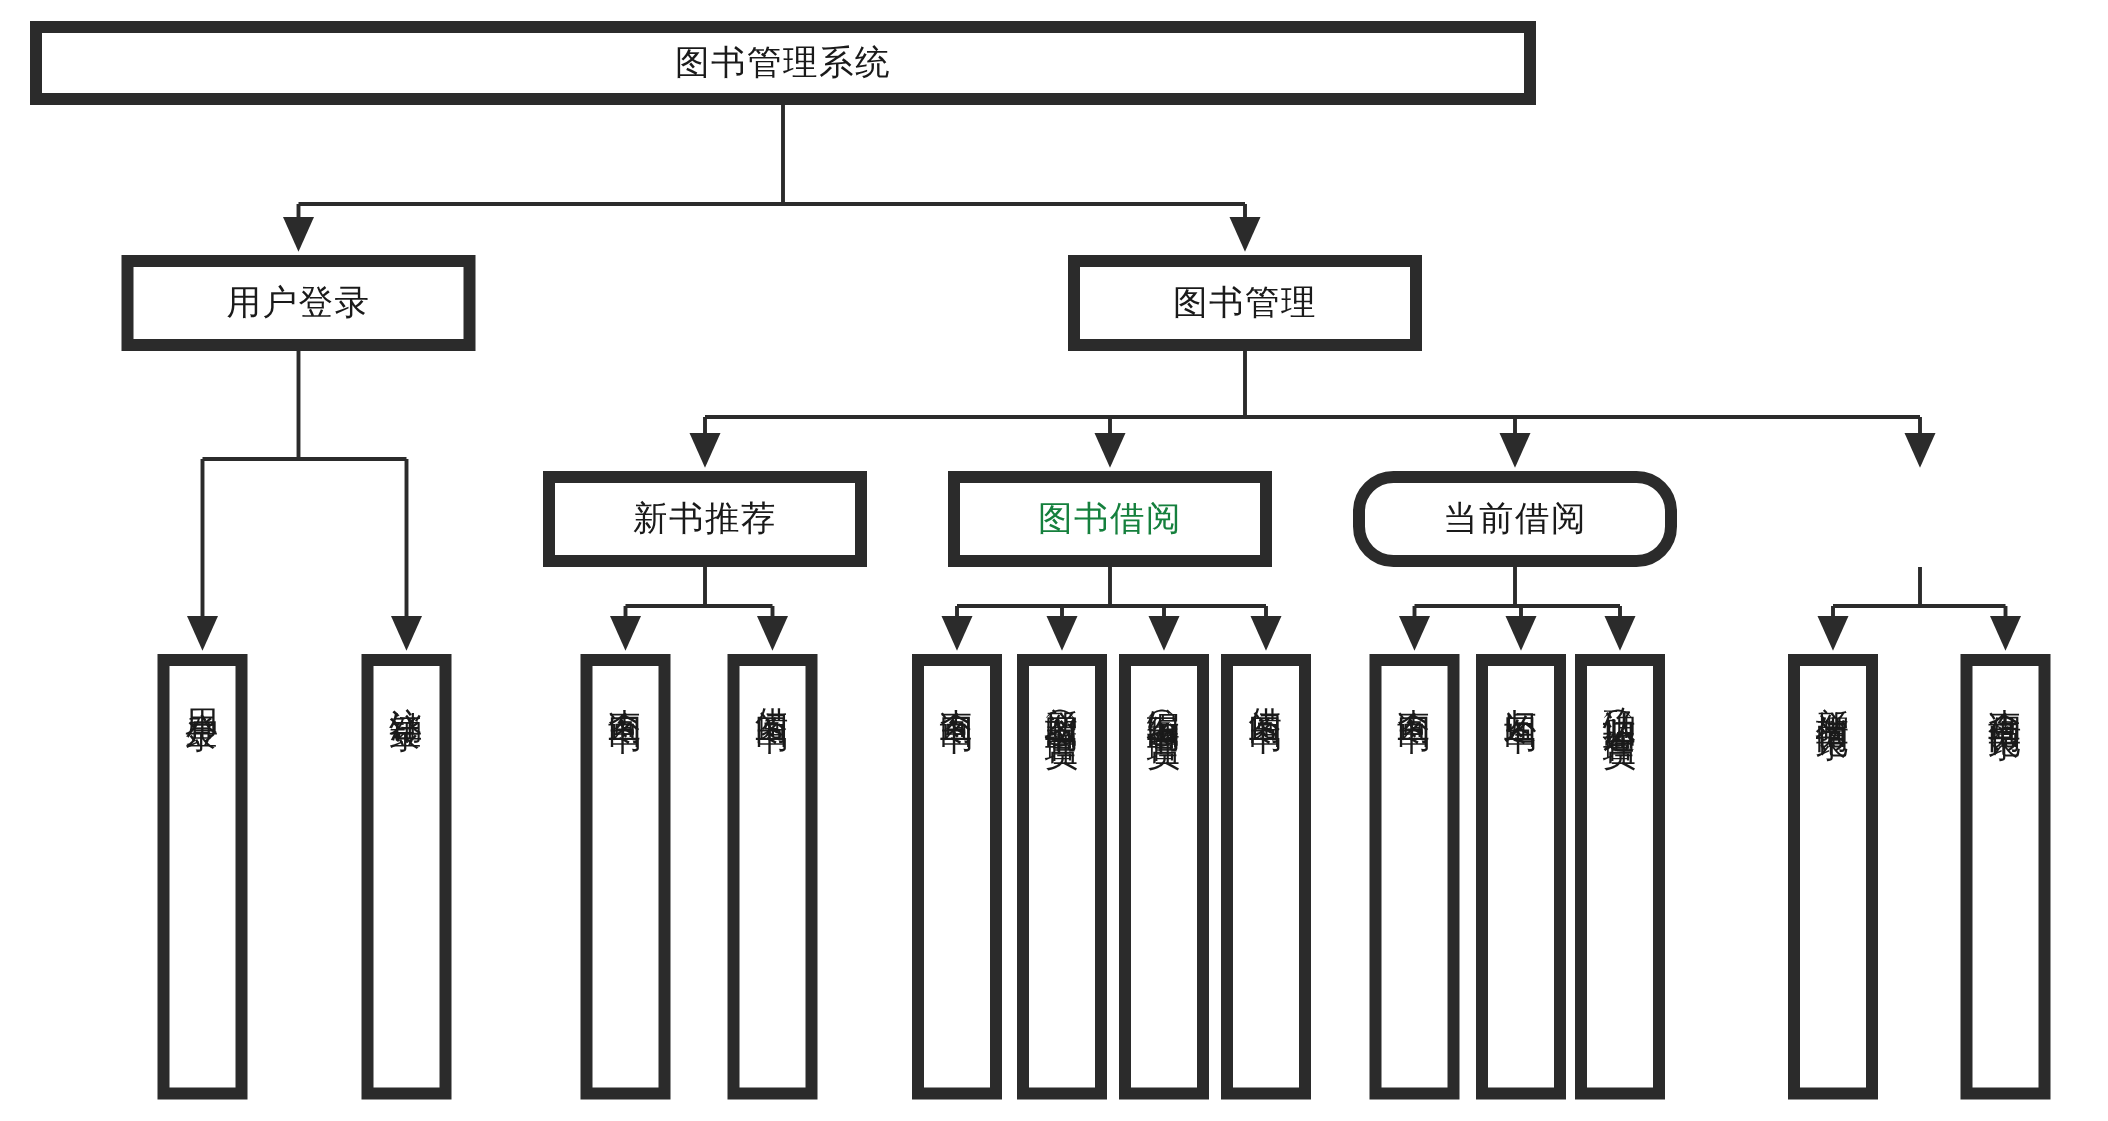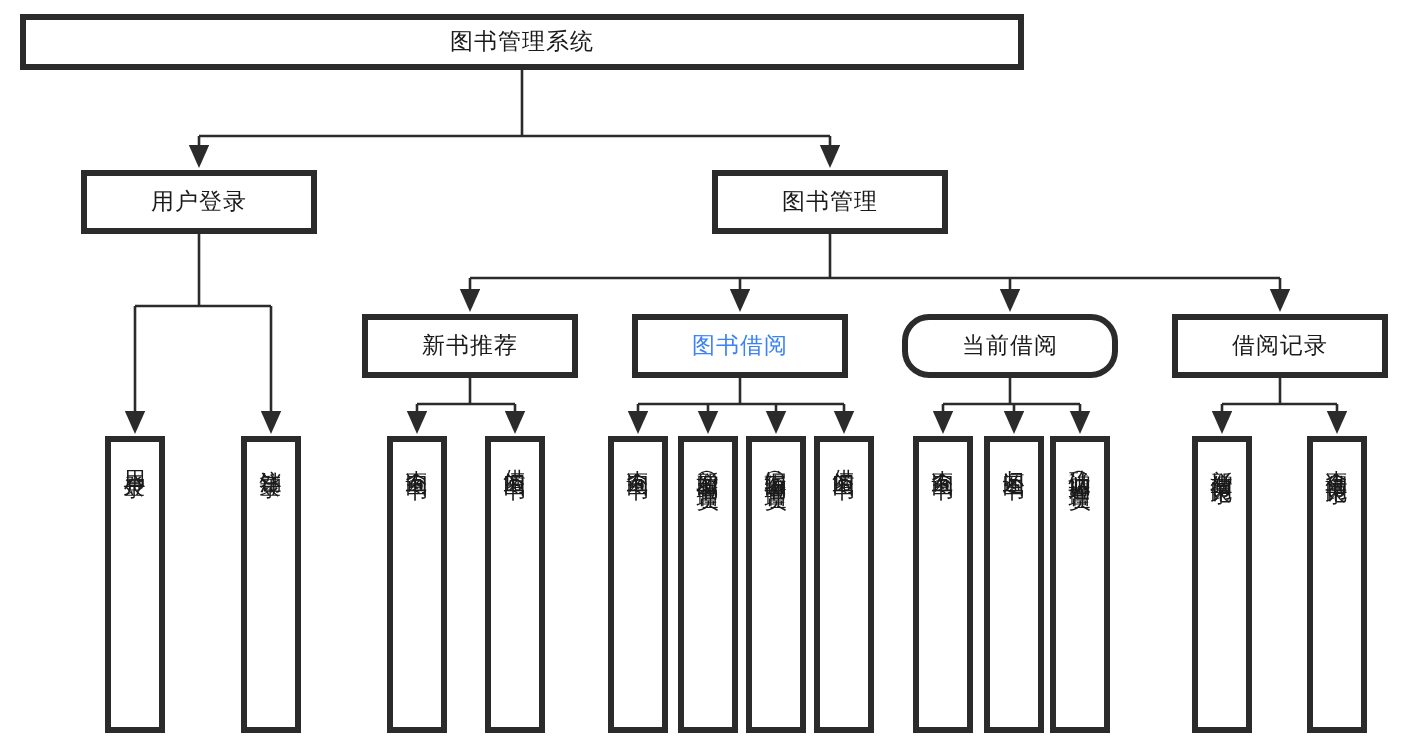--- a/index.html
+++ b/index.html
@@ -23,21 +23,21 @@
     left: 0;
     top: 0;
     width: 1405px;
     height: 747px;
     pointer-events: none;
   }
   .node {
     position: absolute;
     box-sizing: border-box;
     background: #ffffff;
-    border: 6px solid #1d4ed8;
+    border: 8px solid #1d4ed8;
     display: flex;
     align-items: center;
     justify-content: center;
     color: #1a1a1a;
     z-index: 2;
     font-family: Liberation Serif, serif;
   }
   .node.horiz {
     font-size: 23px;
     letter-spacing: 1px;
@@ -127,23 +127,22 @@
       <path d="M1337,404 L1337,430" marker-end="url(#arrow)"></path>
     </g>
   </svg>
 
   <div class="node root horiz" id="n-root" style="left: 20px; top: 14px; width: 1004px; height: 56px; background: rgb(255, 255, 255); border-color: rgb(43, 43, 43); color: rgb(26, 26, 26);">图书管理系统</div>
 
   <div class="node horiz" id="n-l2-0" style="left: 81px; top: 170px; width: 236px; height: 64px; background: rgb(255, 255, 255); border-color: rgb(43, 43, 43); color: rgb(26, 26, 26);">用户登录</div>
   <div class="node horiz" id="n-l2-1" style="left: 712px; top: 170px; width: 236px; height: 64px; background: rgb(255, 255, 255); border-color: rgb(43, 43, 43); color: rgb(26, 26, 26);">图书管理</div>
 
   <div class="node horiz" id="n-l3-0" style="left: 362px; top: 314px; width: 216px; height: 64px; background: rgb(255, 255, 255); border-color: rgb(43, 43, 43); color: rgb(26, 26, 26);">新书推荐</div>
-  <div class="node horiz" id="n-l3-1" style="left: 632px; top: 314px; width: 216px; height: 64px; background: rgb(255, 255, 255); border-color: rgb(43, 43, 43); color: #3b82f6;">图书借阅</div>
+  <div class="node horiz" id="n-l3-1" style="left: 632px; top: 314px; width: 216px; height: 64px; background: rgb(255, 255, 255); border-color: rgb(43, 43, 43); color: #15803d;">图书借阅</div>
   <div class="node horiz" id="n-l3-2" style="left: 902px; top: 314px; width: 216px; height: 64px; background: rgb(255, 255, 255); border-color: rgb(43, 43, 43); color: rgb(26, 26, 26); border-radius: 27px;">当前借阅</div>
-  <div class="node horiz" id="n-l3-3" style="left: 1172px; top: 314px; width: 216px; height: 64px; background: rgb(255, 255, 255); border-color: rgb(43, 43, 43); color: rgb(26, 26, 26);">借阅记录</div>
 
   <div class="node leaf" id="n-lf-0" style="left: 105px; top: 436px; width: 60px; height: 297px; background: rgb(255, 255, 255); border-color: rgb(43, 43, 43); color: rgb(26, 26, 26);">
     <span class="vtext">用户登录</span>
   </div>
   <div class="node leaf" id="n-lf-1" style="left: 241px; top: 436px; width: 60px; height: 297px; background: rgb(255, 255, 255); border-color: rgb(43, 43, 43); color: rgb(26, 26, 26);">
     <span class="vtext">注销登录</span>
   </div>
   <div class="node leaf" id="n-lf-2" style="left: 387px; top: 436px; width: 60px; height: 297px; background: rgb(255, 255, 255); border-color: rgb(43, 43, 43); color: rgb(26, 26, 26);">
     <span class="vtext">查询图书</span>
   </div>

